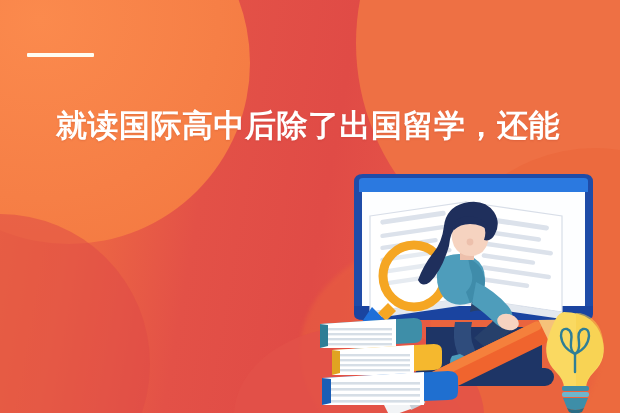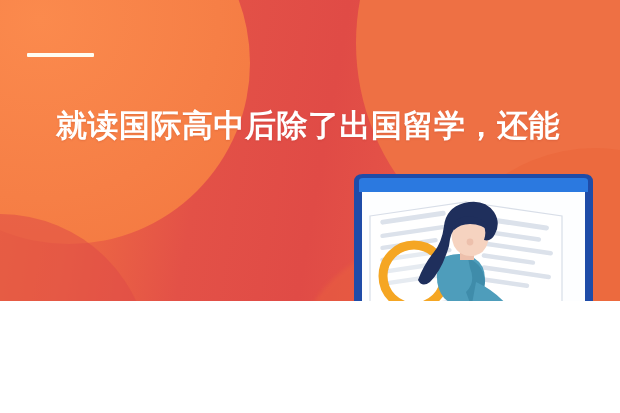--- a/index.html
+++ b/index.html
@@ -4,21 +4,21 @@
 <title>Education Banner</title>
 <style>
   html, body {
     margin: 0;
     padding: 0;
     background: #ffffff;
   }
   #banner {
     position: relative;
     width: 620px;
-    height: 301px;
+    height: 413px;
     overflow: hidden;
     font-family: "Liberation Sans", "DejaVu Sans", sans-serif;
     -webkit-font-smoothing: antialiased;
   }
 
   
   .bg-base {
     position: absolute;
     inset: 0;
     background: linear-gradient(100deg,

